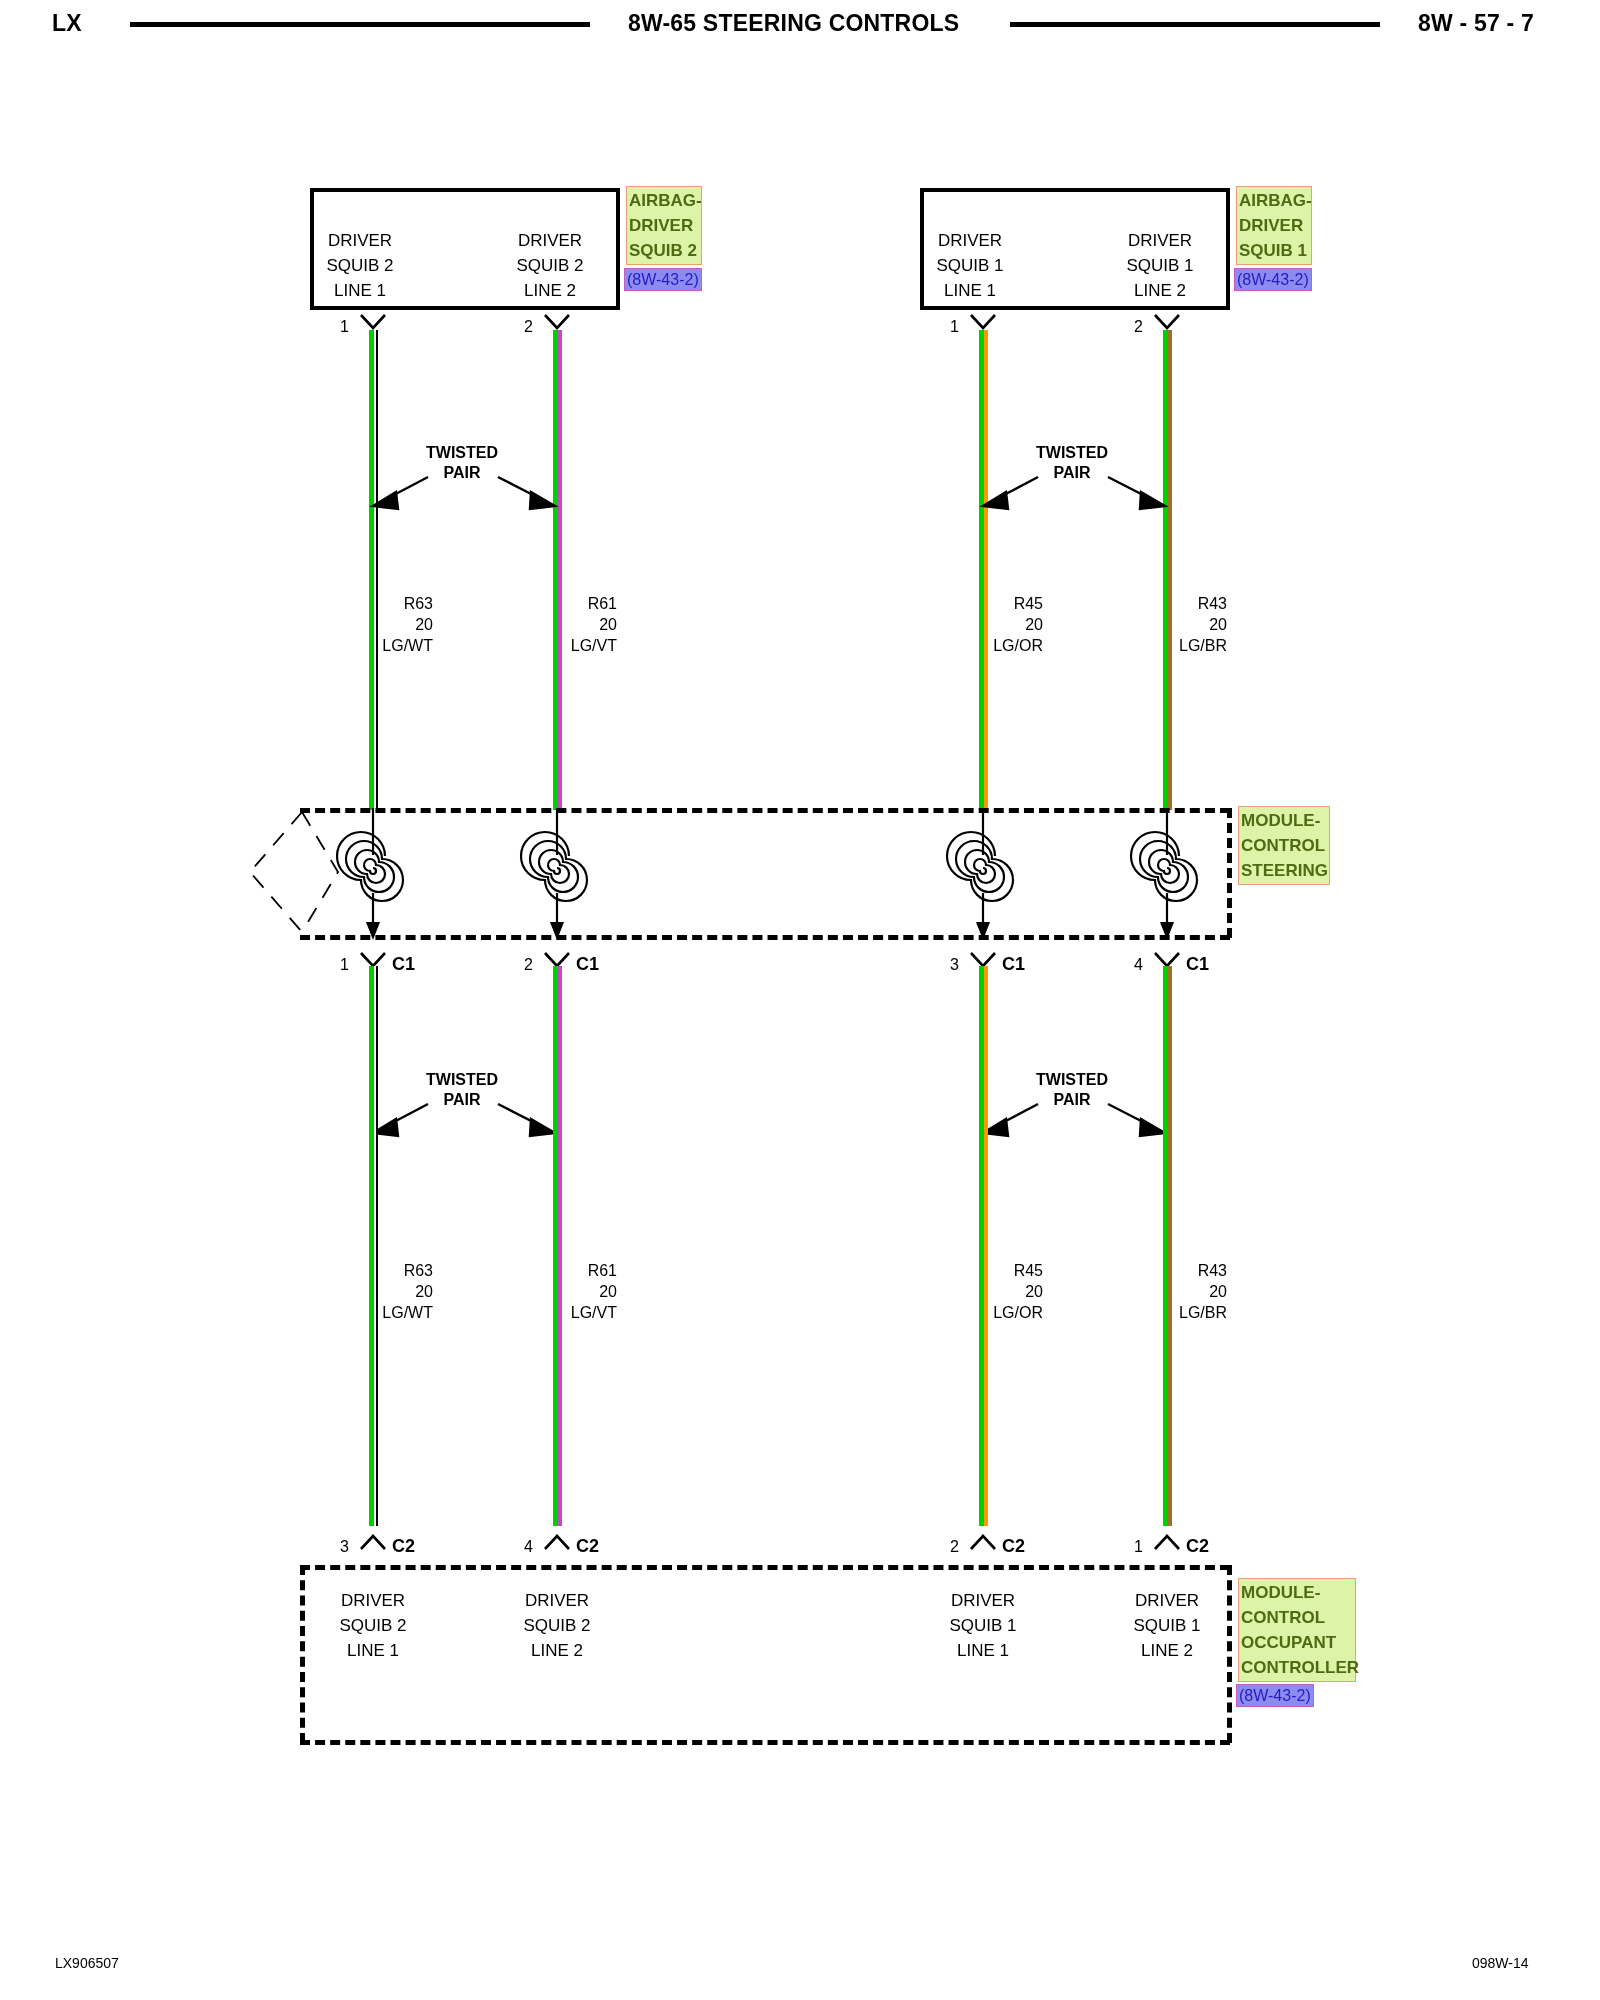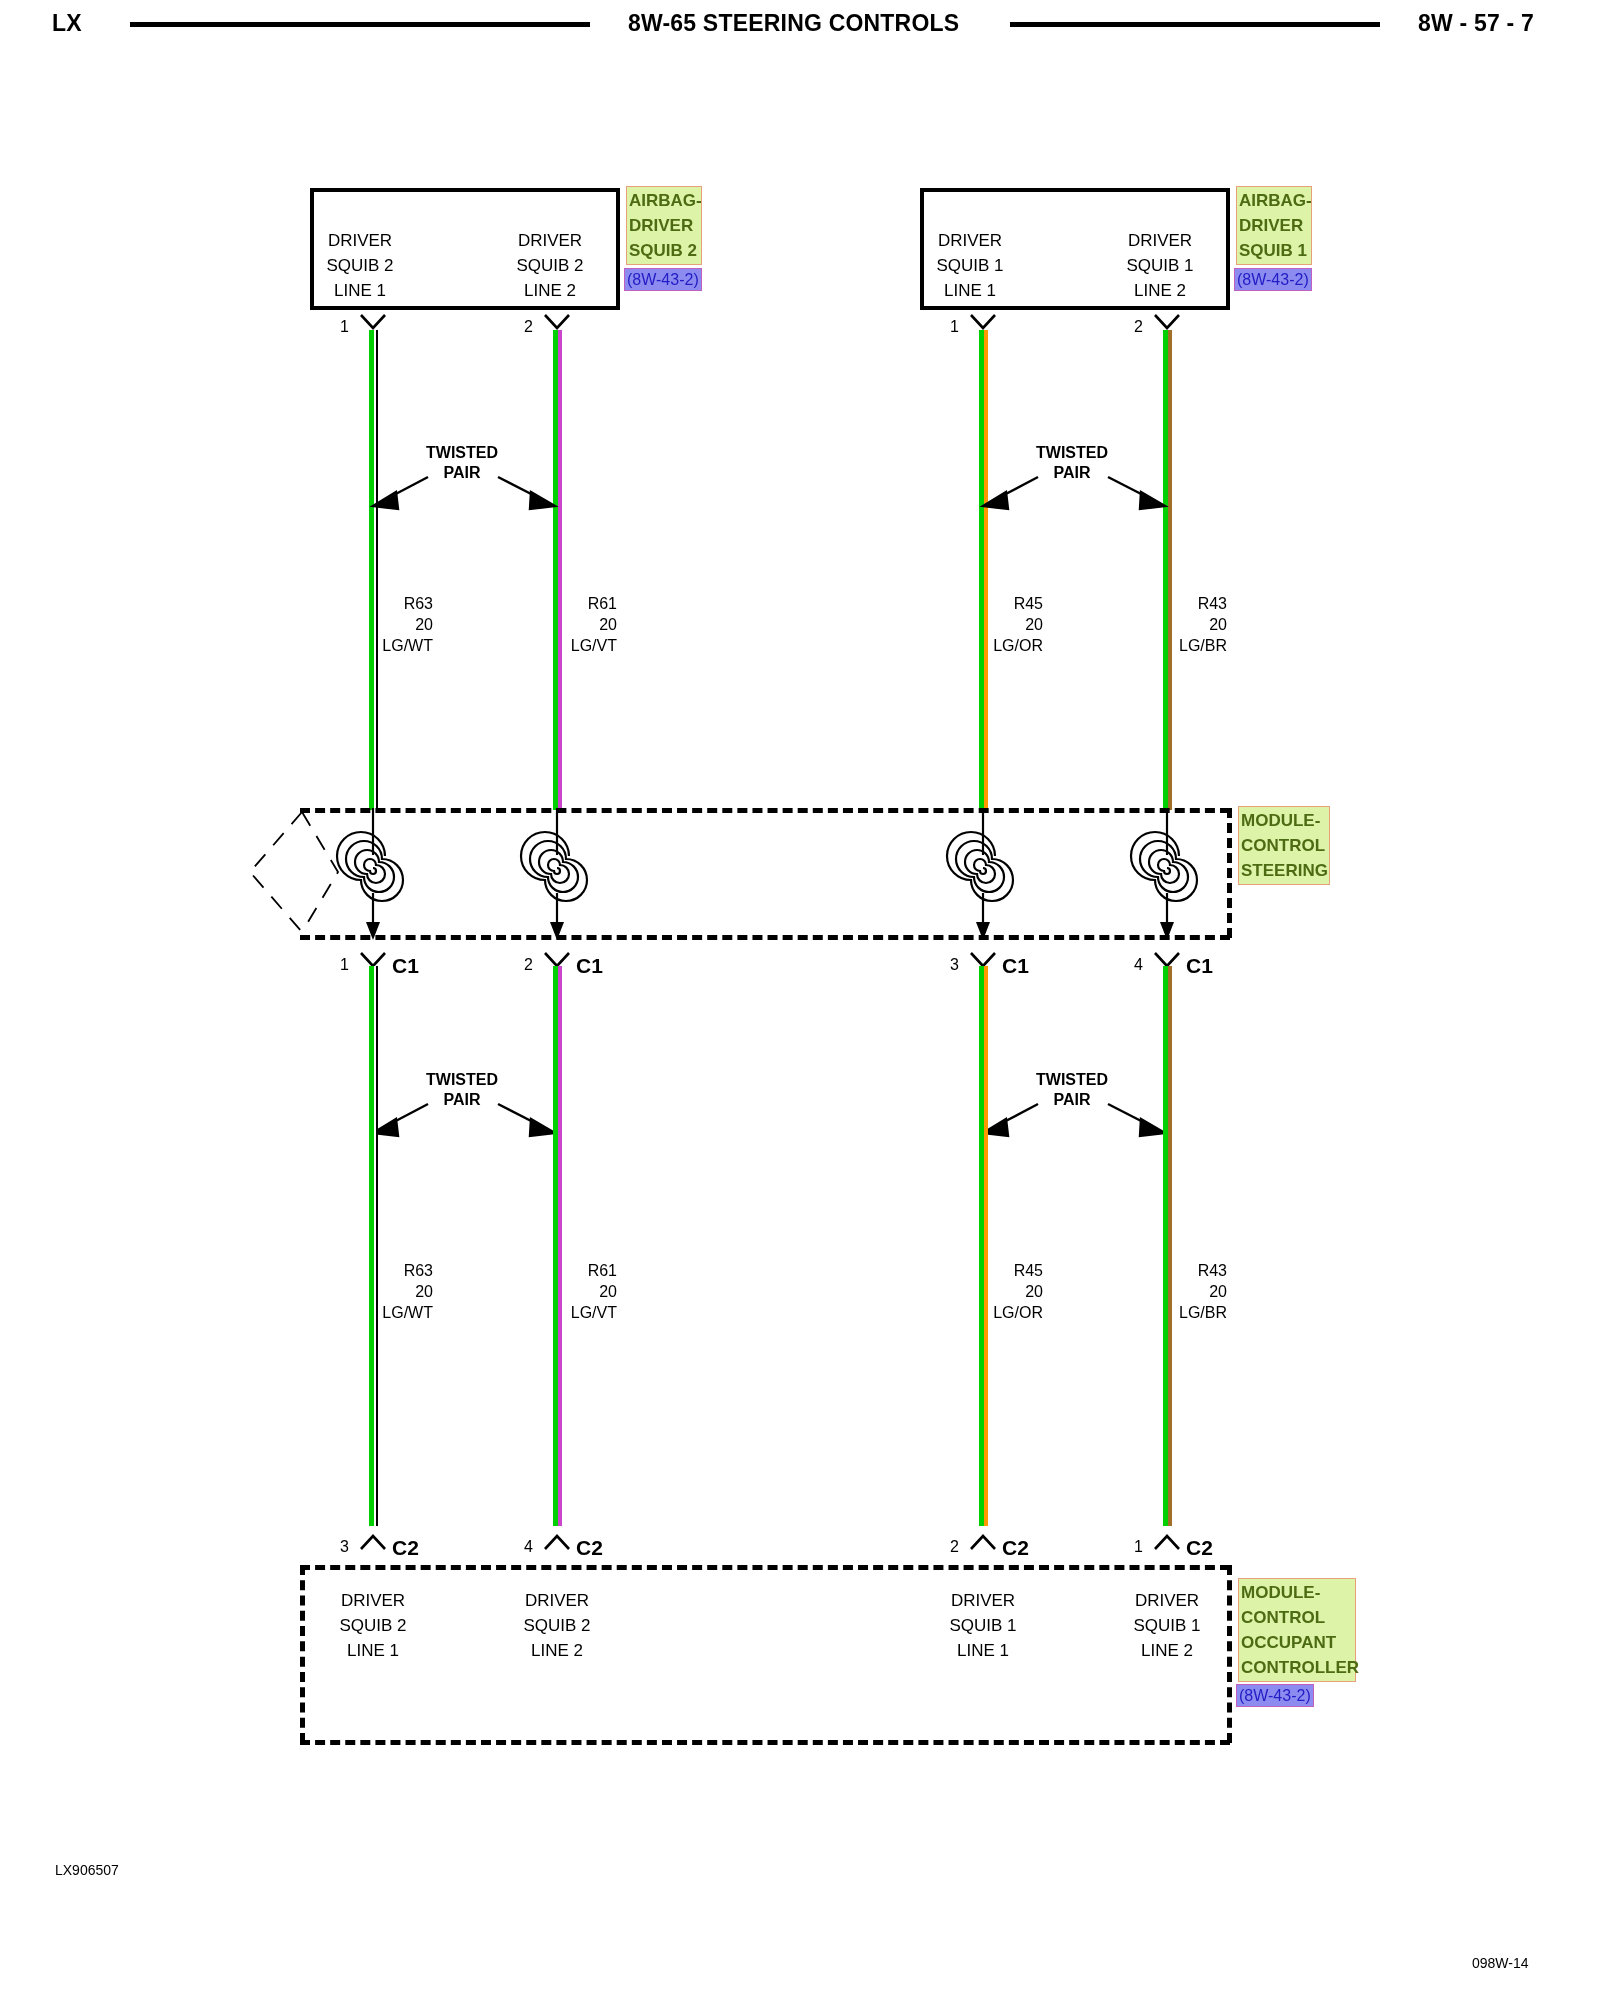--- a/index.html
+++ b/index.html
@@ -80,21 +80,21 @@
 
   
   .chev { width: 26px; height: 16px; }
   .chev svg { display: block; }
 
   .pinnum {
     font-size: 16px;
     white-space: nowrap;
   }
   .cname {
-    font-size: 21px;
+    font-size: 18px;
     font-weight: bold;
     white-space: nowrap;
   }
 
   
   .wireid {
     font-size: 16px;
     text-align: right;
     line-height: 21px;
     white-space: nowrap;
@@ -468,16 +468,16 @@
   </div>
 
   <div class="abs callout" style="left:1238px; top:1578px; width:118px;">
     <div>MODULE-</div>
     <div>CONTROL</div>
     <div>OCCUPANT</div>
     <div>CONTROLLER</div>
   </div>
   <div class="abs xref" style="left:1236px; top:1684px;">(8W-43-2)</div>
 
-  <div class="abs ftr-text" style="left:55px; top:1862px;">LX906507</div>
+  <div class="abs ftr-text" style="left:55px; top:1955px;">LX906507</div>
   <div class="abs ftr-text" style="left:1472px; top:1955px;">098W-14</div>
 
 </div>
 
 </body></html>

